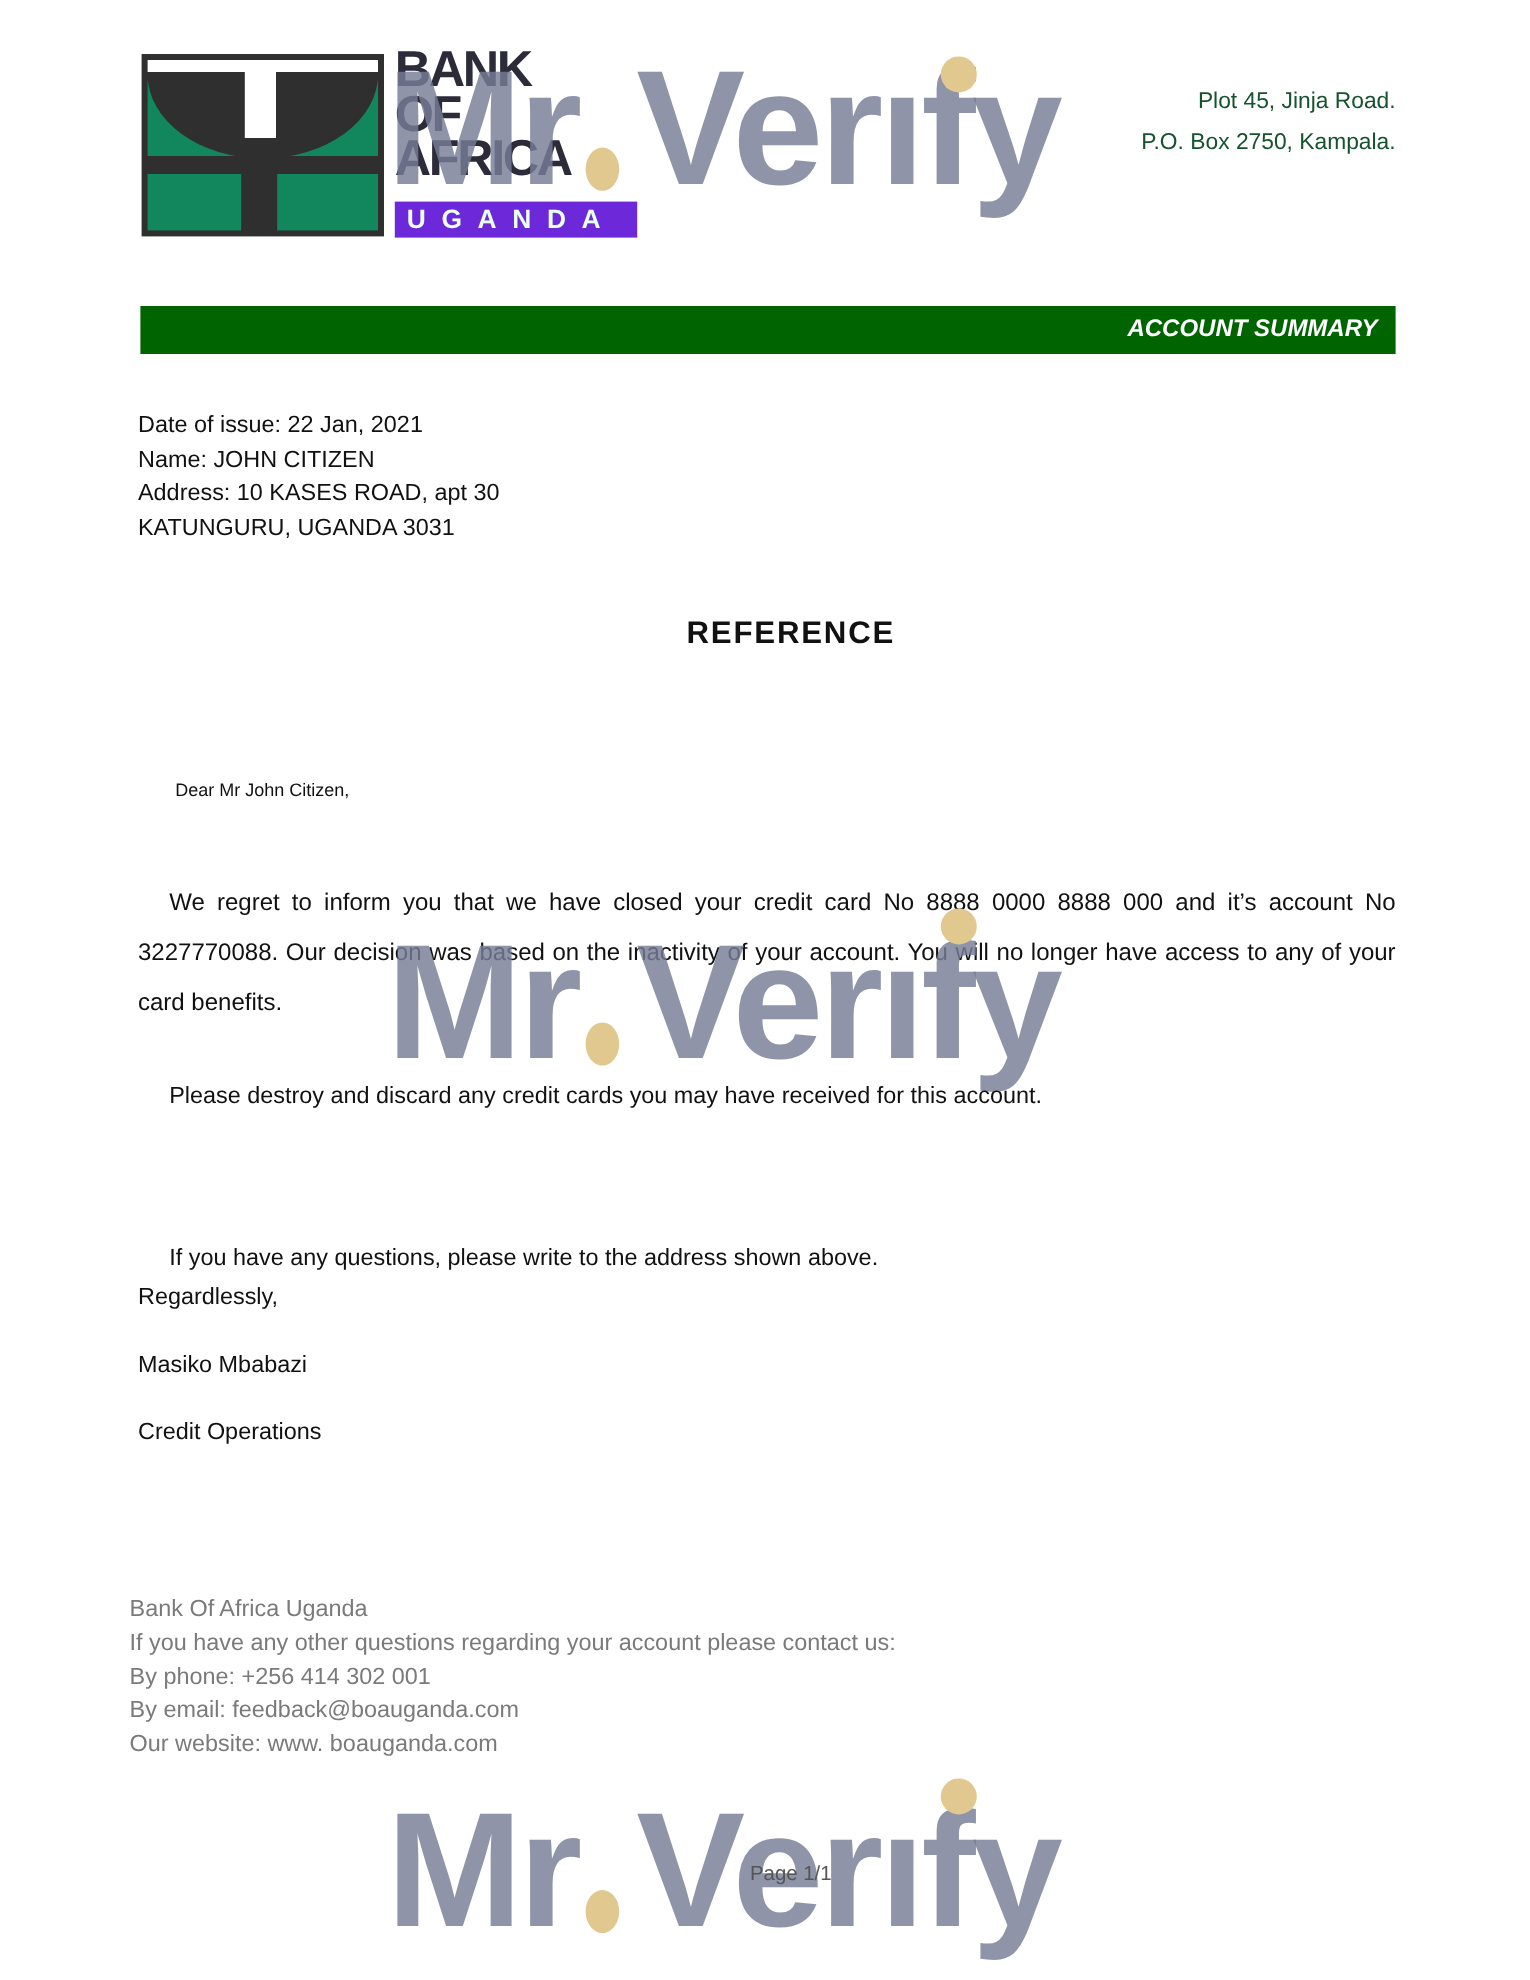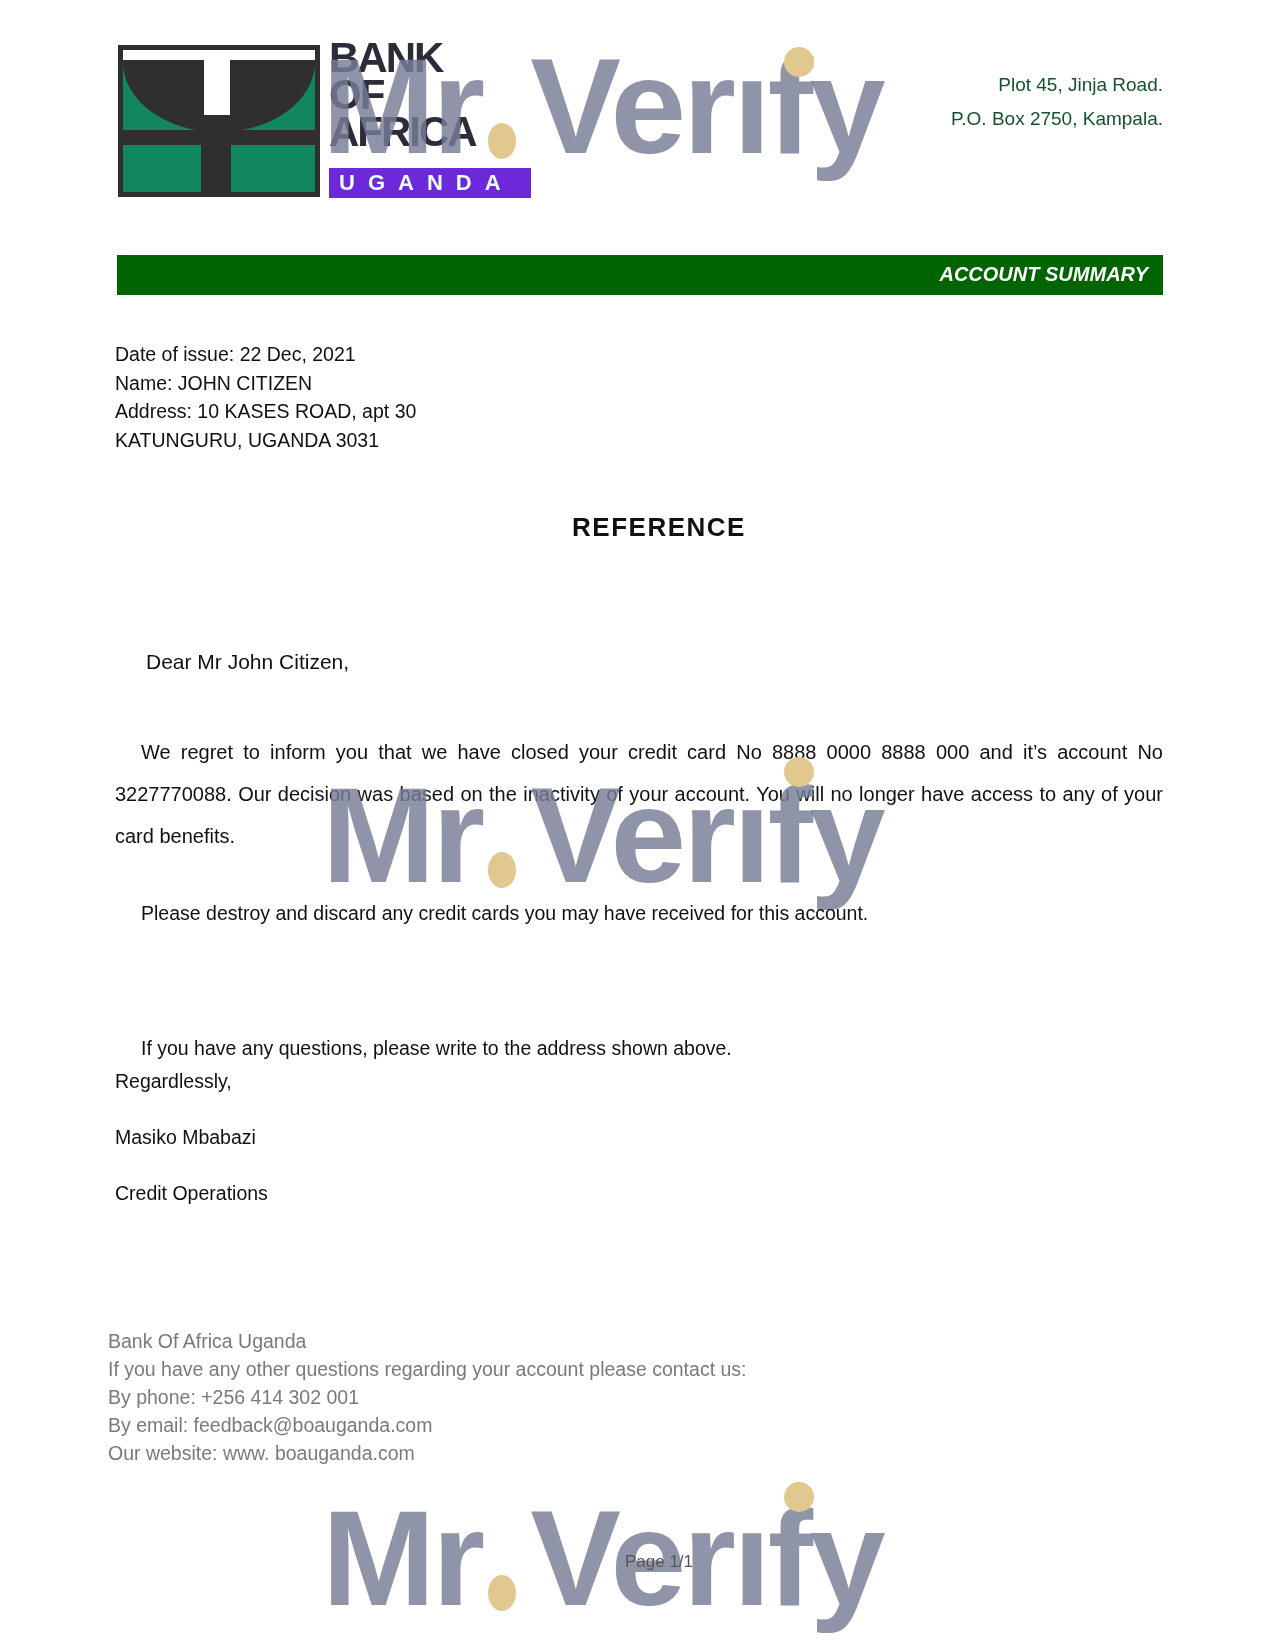--- a/index.html
+++ b/index.html
@@ -20,21 +20,21 @@
 
     .bank-address { right: 112px; top: 68px; text-align: right; font-size: 19px; line-height: 34px; color: #14532d; }
 
     .summary-bar { left: 117px; top: 255px; width: 1046px; height: 40px; background: #006400; font-style: italic; }
     .summary-bar span { position: absolute; right: 15px; top: 8px; color: #ffffff; font-weight: bold; font-size: 20px; }
 
     .customer { left: 115px; top: 340px; font-size: 19.5px; line-height: 28.5px; }
 
     .reference { left: 0; width: 1318px; top: 512px; text-align: center; font-weight: bold; font-size: 26px; letter-spacing: 1.5px; }
 
-    .salutation { left: 146px; top: 650px; font-size: 21px; }
+    .salutation { left: 146px; top: 650px; font-size: 15px; }
 
     .body-para { left: 115px; width: 1048px; top: 731px; font-size: 20px; line-height: 42px; text-align: justify; text-indent: 26px; }
     .line { left: 141px; font-size: 19.5px; }
     .closing { left: 115px; font-size: 19.5px; }
 
     .footer { left: 108px; top: 1327px; font-size: 19.5px; line-height: 28px; color: #7a7a7a; }
     .page-num { left: 0; width: 1318px; top: 1552px; text-align: center; font-size: 17px; color: #555; }
 
     
     .wm { left: 322px; width: 650px; height: 140px; font-family: "Liberation Sans", sans-serif;
@@ -70,21 +70,21 @@
 <div class="abs bank-address">
   <div>Plot 45, Jinja Road.</div>
   <div>P.O. Box 2750, Kampala.</div>
 </div>
 
 <div class="abs summary-bar">
   <span>ACCOUNT SUMMARY</span>
 </div>
 
 <div class="abs customer">
-  <div>Date of issue:  22 Dec, 2021</div>
+  <div>Date of issue:  22 Jan, 2021</div>
   <div>Name: JOHN CITIZEN</div>
   <div>Address: 10 KASES ROAD, apt 30</div>
   <div>KATUNGURU, UGANDA 3031</div>
 </div>
 
 <div class="abs reference">REFERENCE</div>
 
 <div class="abs salutation">Dear Mr John Citizen,</div>
 
 <div class="abs body-para">We regret to inform you that we have closed your credit card No 8888 0000 8888 000 and it’s account No 3227770088. Our decision was based on the inactivity of your account. You will no longer have access to any of your card benefits.</div>

